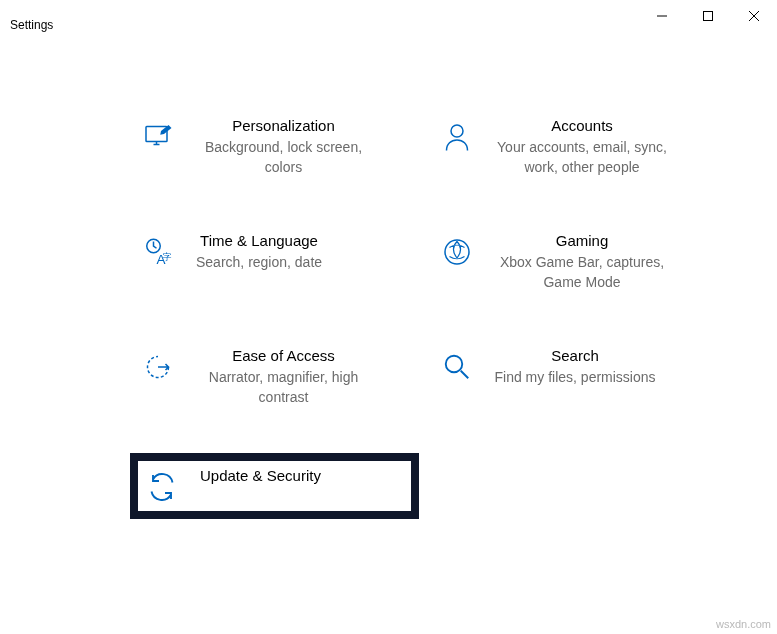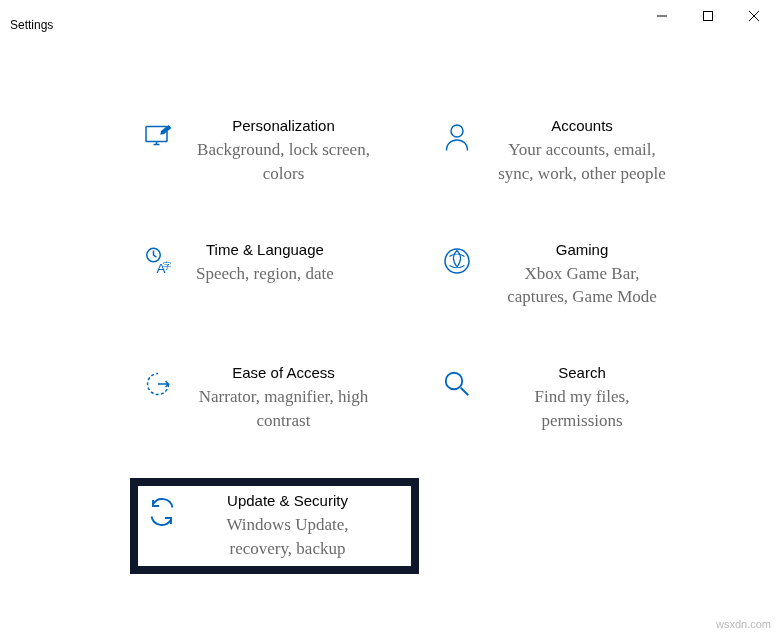--- a/index.html
+++ b/index.html
@@ -63,24 +63,23 @@
     .tile-text {
       max-width: 175px;
       text-align: center;
     }
     .tile-title {
       font-size: 15px;
       color: #000;
       margin-bottom: 4px;
     }
     .tile-sub {
-      font-size: 17px;
+      font-size: 14px;
       color: #6b6b6b;
       line-height: 1.4;
-      font-family: Liberation Serif, serif;
     }
     .highlighted {
       border: 8px solid #0f172a;
       padding: 6px;
       margin-left: -10px;
       margin-top: -10px;
     }
     .watermark {
       position: absolute;
       bottom: 4px;
@@ -148,21 +147,21 @@
       <div class="tile-icon">
         <svg viewBox="0 0 48 48" fill="none" stroke="currentColor" stroke-width="2">
           <circle cx="18" cy="16" r="9"></circle>
           <path d="M18 10v6l4 3"></path>
           <text x="22" y="40" font-size="18" fill="currentColor" stroke="none" font-family="Segoe UI">A</text>
           <text x="30" y="34" font-size="12" fill="currentColor" stroke="none">字</text>
         </svg>
       </div>
       <div class="tile-text">
         <div class="tile-title">Time &amp; Language</div>
-        <div class="tile-sub">Speech, region, date</div>
+        <div class="tile-sub">Search, region, date</div>
       </div>
     </div>
 
     <div class="tile">
       <div class="tile-icon">
         <svg viewBox="0 0 48 48" fill="none" stroke="currentColor" stroke-width="2">
           <circle cx="24" cy="24" r="16"></circle>
           <path d="M24 10c-6 6-6 14 0 22M24 10c6 6 6 14 0 22M14 18c6-4 14-4 20 0M14 30c6 4 14 4 20 0" stroke-width="1.6"></path>
         </svg>
       </div>
@@ -203,20 +202,19 @@
       <div class="tile-icon">
         <svg viewBox="0 0 48 48" fill="none" stroke="currentColor" stroke-width="2.5">
           <path d="M38 18a14 14 0 0 0-26-4"></path>
           <path d="M12 8v8h8"></path>
           <path d="M10 30a14 14 0 0 0 26 4"></path>
           <path d="M36 40v-8h-8"></path>
         </svg>
       </div>
       <div class="tile-text">
         <div class="tile-title">Update &amp; Security</div>
-        <div class="tile-sub">Windows Update, recovery, backup</div>
       </div>
     </div>
 
   </div>
 </div>
 
 <div class="watermark">wsxdn.com</div>
 
 </body></html>

